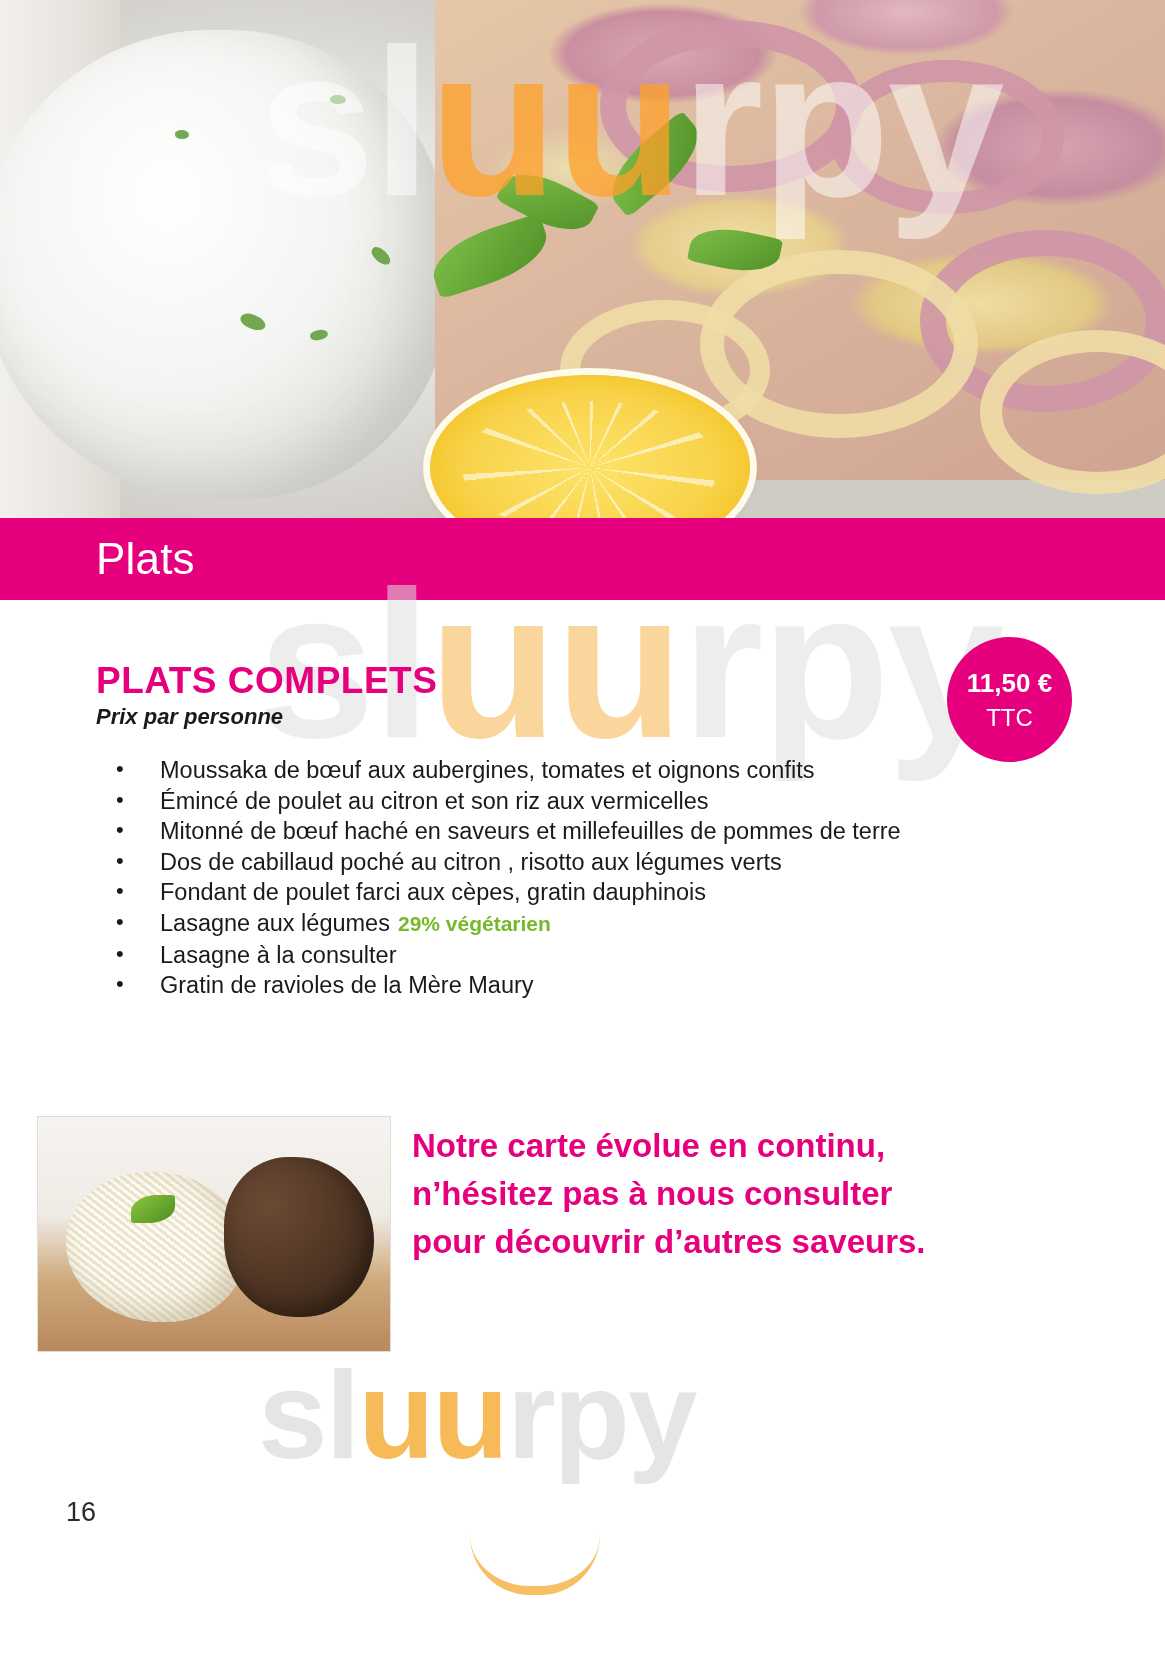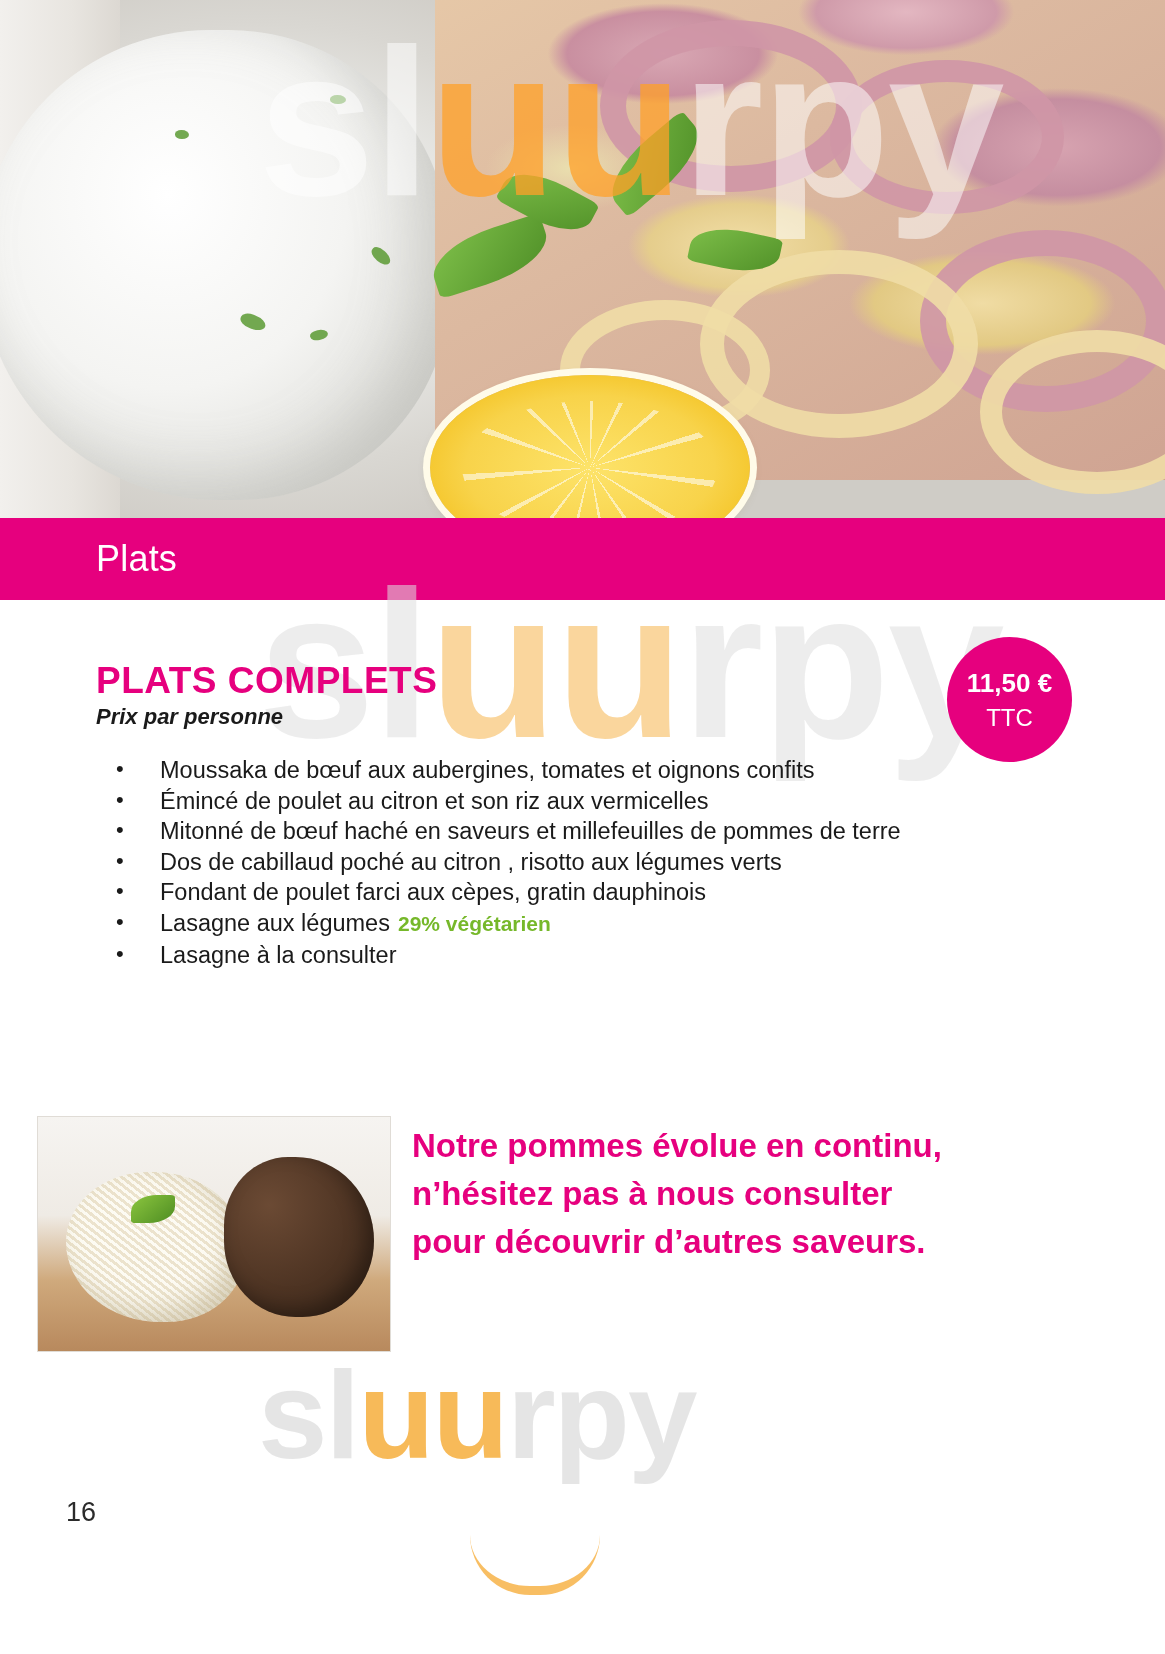--- a/index.html
+++ b/index.html
@@ -117,21 +117,21 @@
     width: 1165px;
     height: 82px;
     background: #e6007e;
     display: flex;
     align-items: center;
   }
   .title-bar h1 {
     margin: 0;
     padding-left: 96px;
     color: #ffffff;
-    font-size: 36px;
+    font-size: 44px;
     font-weight: 400;
     letter-spacing: .2px;
   }
 
   
   .content {
     position: absolute;
     left: 0;
     top: 600px;
     width: 1165px;
@@ -377,31 +377,32 @@
   </div>
 
   <ul class="dishes">
     <li><span>Moussaka de bœuf aux aubergines, tomates et oignons confits</span></li>
     <li><span>Émincé de poulet au citron et son riz aux vermicelles</span></li>
     <li><span>Mitonné de bœuf haché en saveurs et millefeuilles de pommes de terre</span></li>
     <li><span>Dos de cabillaud poché au citron , risotto aux légumes verts</span></li>
     <li><span>Fondant de poulet farci aux cèpes, gratin dauphinois</span></li>
     <li><span>Lasagne aux légumes</span><span class="veg">29% végétarien</span></li>
     <li><span>Lasagne à la consulter</span></li>
+    <li><span>Gratin de ravioles de la Mère Maury</span></li>
   </ul>
 
   <div class="bottom-photo">
     <div class="bp-tray"></div>
     <div class="bp-rice"></div>
     <div class="bp-meat"></div>
     <div class="bp-herb"></div>
   </div>
 
   <div class="note">
-    <span>Notre pommes évolue en continu,</span><br>
+    <span>Notre carte évolue en continu,</span><br>
     <span>n’hésitez pas à nous consulter</span><br>
     <span class="last">pour découvrir d’autres saveurs.</span>
   </div>
 </div>
 
 <div class="wm wm-bot">sl<span class="u1">uu</span>rpy</div>
 <div class="wm-spoon"></div>
 
 <div class="page-num">16</div>
 

